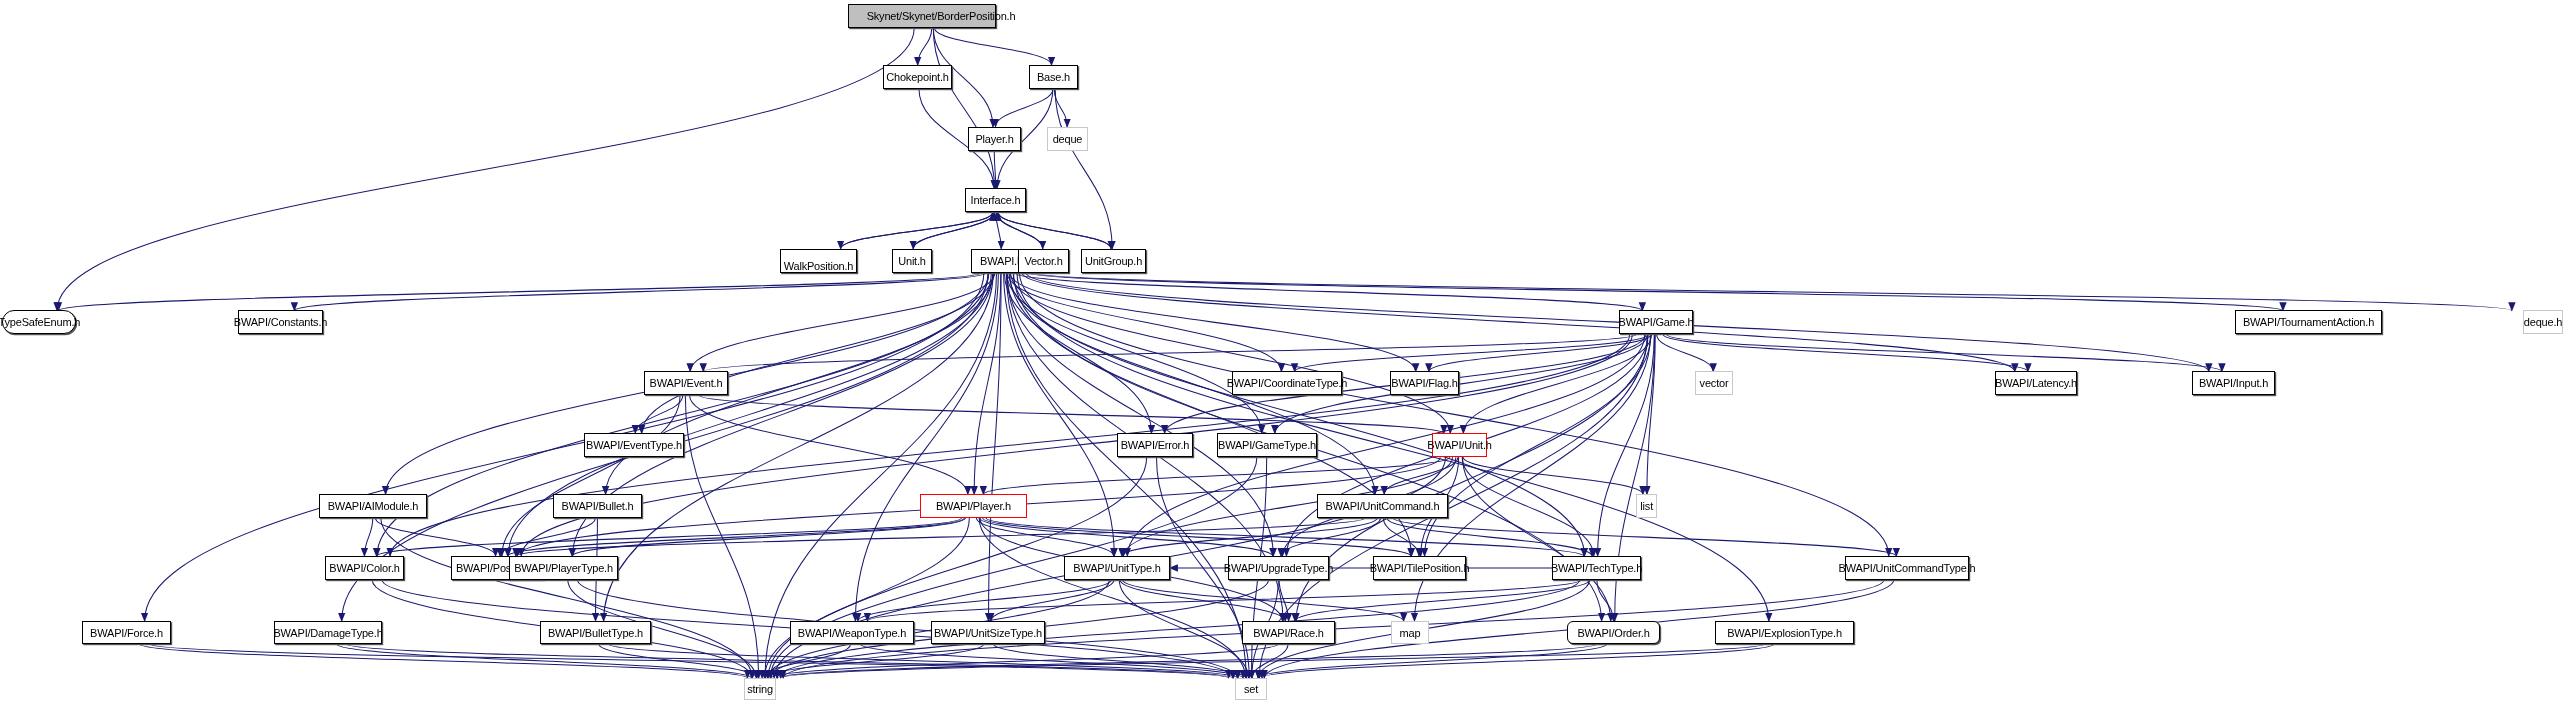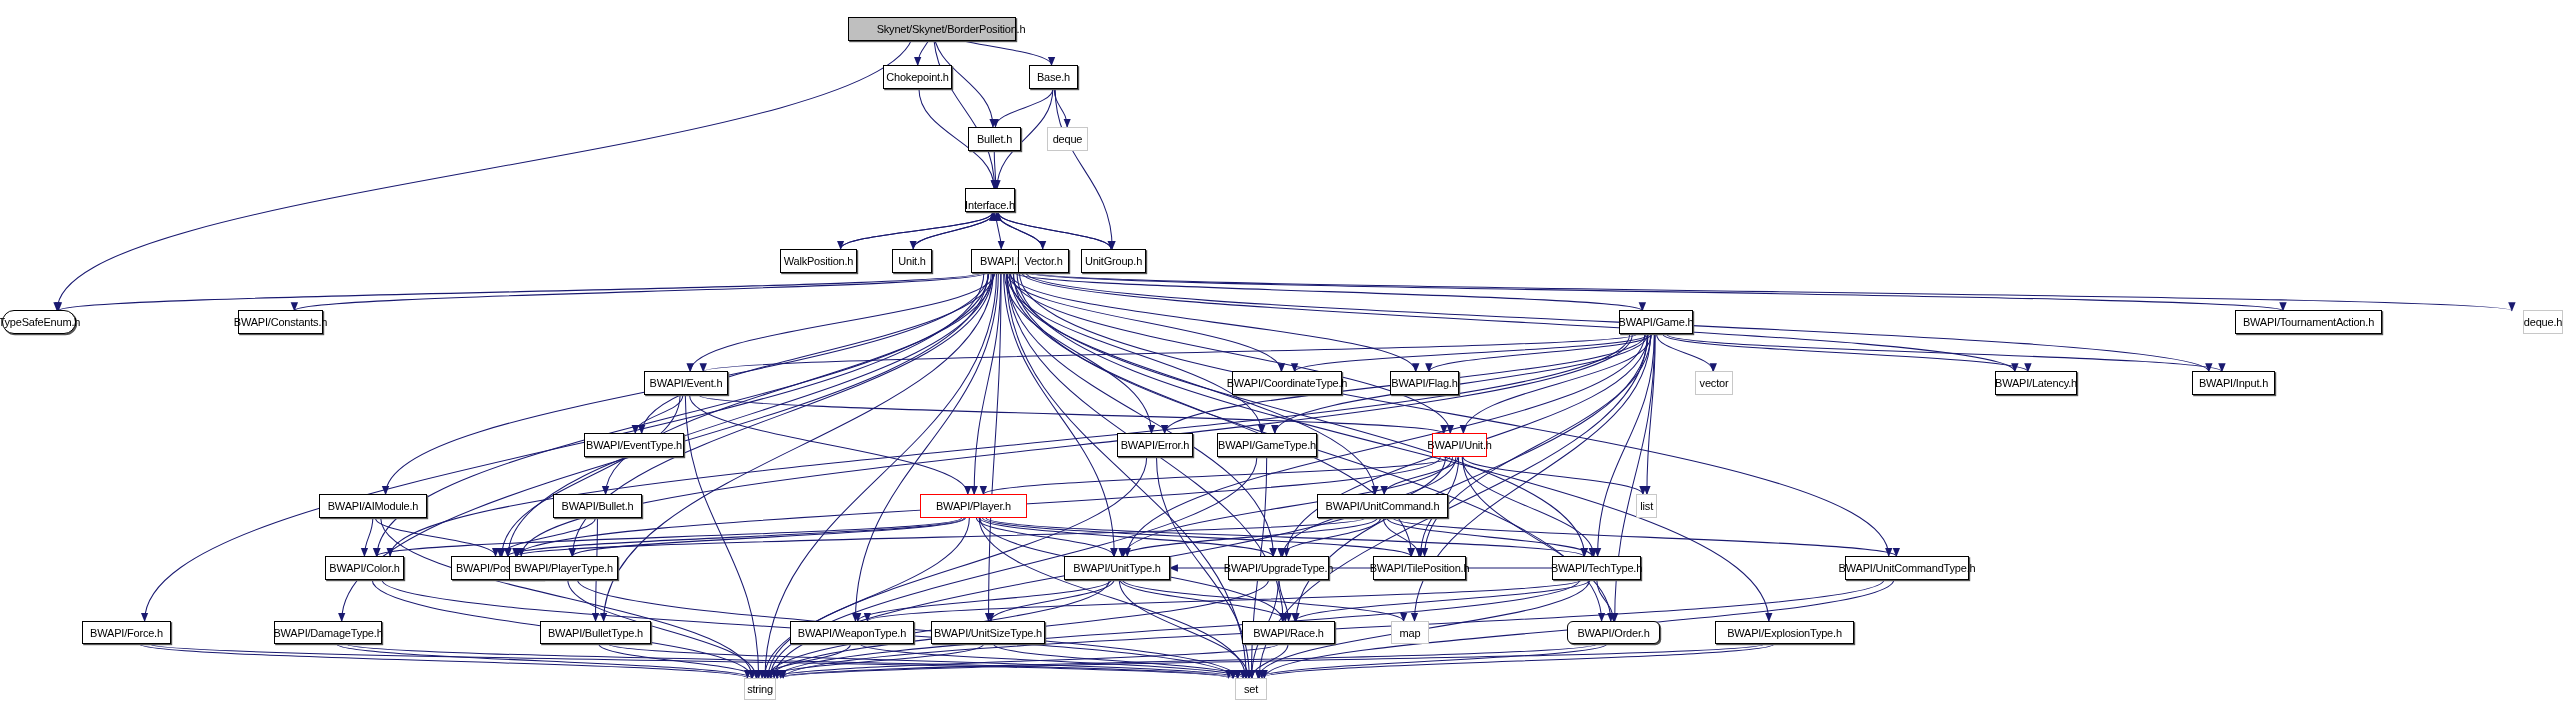--- a/index.html
+++ b/index.html
@@ -173,39 +173,39 @@
       <path d="M1086.57,813 C1086.57,832.35 1569.93,836.65 1569.93,856" fill="none" stroke="#191970" stroke-width="1.3" marker-end="url(#arrow)"></path>
       <path d="M1242.24,813 C1242.24,832.35 965.76,836.65 965.76,856" fill="none" stroke="#191970" stroke-width="1.3" marker-end="url(#arrow)"></path>
       <path d="M1254.64,813 C1254.64,832.35 1573.36,836.65 1573.36,856" fill="none" stroke="#191970" stroke-width="1.3" marker-end="url(#arrow)"></path>
       <path d="M1614.15,813 C1614.15,832.35 973.35,836.65 973.35,856" fill="none" stroke="#191970" stroke-width="1.3" marker-end="url(#arrow)"></path>
       <path d="M1626.55,813 C1626.55,832.35 1580.95,836.65 1580.95,856" fill="none" stroke="#191970" stroke-width="1.3" marker-end="url(#arrow)"></path>
       <path d="M2016.44,813 C2016.44,832.35 981.56,836.65 981.56,856" fill="none" stroke="#191970" stroke-width="1.3" marker-end="url(#arrow)"></path>
       <path d="M2028.84,813 C2028.84,832.35 1589.16,836.65 1589.16,856" fill="none" stroke="#191970" stroke-width="1.3" marker-end="url(#arrow)"></path>
       <path d="M2227.63,813 C2227.63,832.35 985.87,836.65 985.87,856" fill="none" stroke="#191970" stroke-width="1.3" marker-end="url(#arrow)"></path>
       <path d="M2240.03,813 C2240.03,832.35 1593.47,836.65 1593.47,856" fill="none" stroke="#191970" stroke-width="1.3" marker-end="url(#arrow)"></path>
     </svg>
-<div class="node root" style="left: 848px; top: 17px; width: 168px; height: 24px; padding-left: 38px;">
+<div class="node root" style="left: 848px; top: 4px; width: 148px; height: 24px; padding-left: 38px;">
       <span>Skynet/Skynet/BorderPosition.h</span>
     </div>
     <div class="node" style="left: 883px; top: 65px; width: 69px; height: 24px;">
       <span>Chokepoint.h</span>
     </div>
     <div class="node" style="left: 1029px; top: 65px; width: 49px; height: 24px;">
       <span>Base.h</span>
     </div>
     <div class="node" style="left: 968px; top: 127px; width: 53px; height: 24px;">
-      <span>Bullet.h</span>
+      <span>Player.h</span>
     </div>
     <div class="node external" style="left: 1047px; top: 127px; width: 41px; height: 24px;">
       <span>deque</span>
     </div>
-    <div class="node" style="left: 965px; top: 188px; width: 50px; height: 24px; align-items: flex-end;">
+    <div class="node" style="left: 965px; top: 188px; width: 61px; height: 24px;">
       <span>Interface.h</span>
     </div>
-    <div class="node" style="left: 780px; top: 249px; width: 77px; height: 24px;">
+    <div class="node" style="left: 780px; top: 249px; width: 77px; height: 24px; align-items: flex-end;">
       <span>WalkPosition.h</span>
     </div>
     <div class="node" style="left: 892px; top: 249px; width: 40px; height: 24px;">
       <span>Unit.h</span>
     </div>
     <div class="node" style="left: 971px; top: 249px; width: 61px; height: 24px;">
       <span>BWAPI.h</span>
     </div>
     <div class="node" style="left: 1018px; top: 249px; width: 51px; height: 24px;">
       <span>Vector.h</span>

